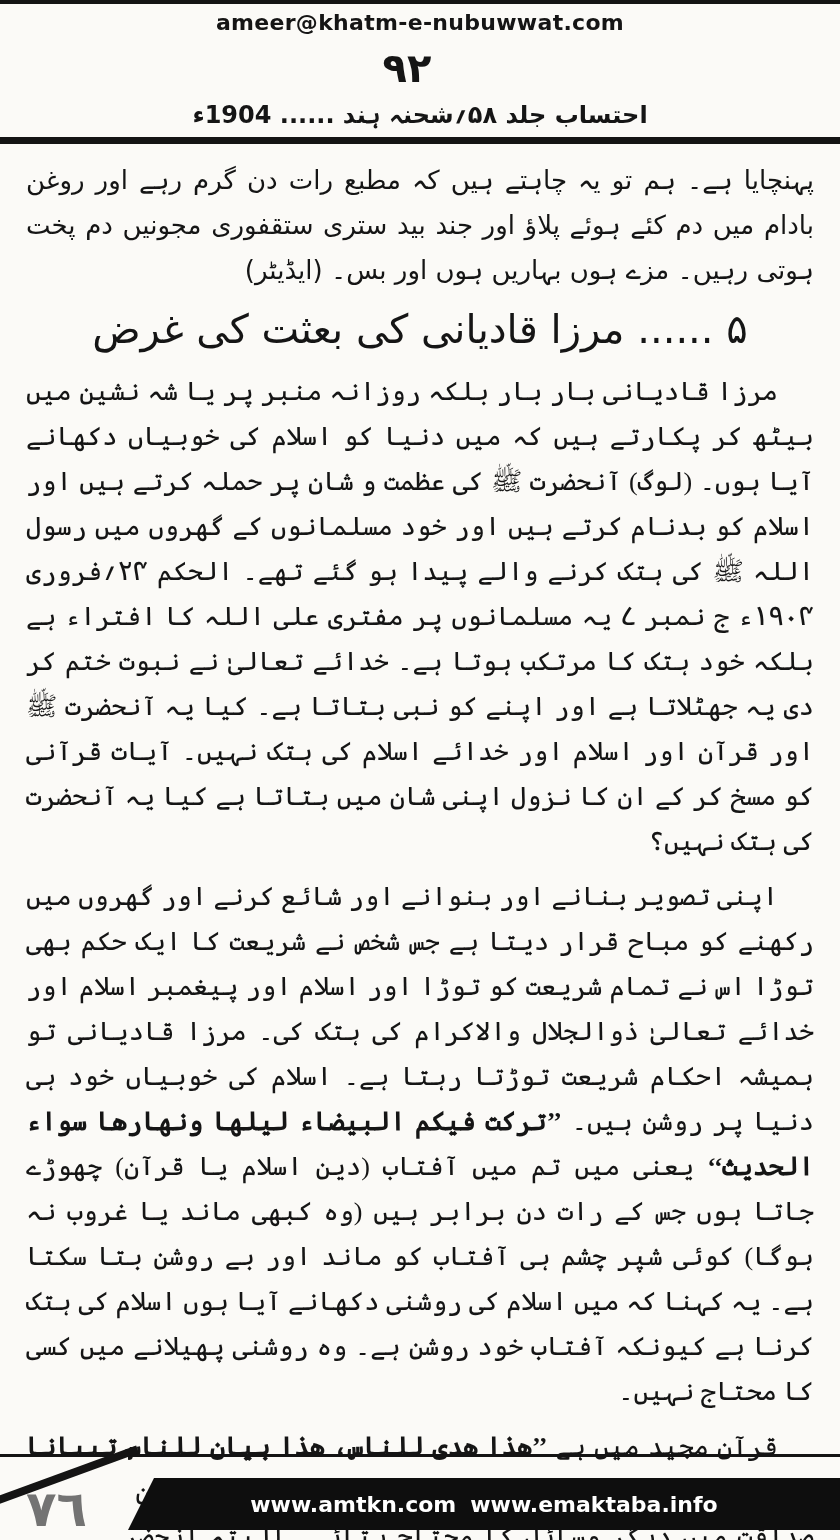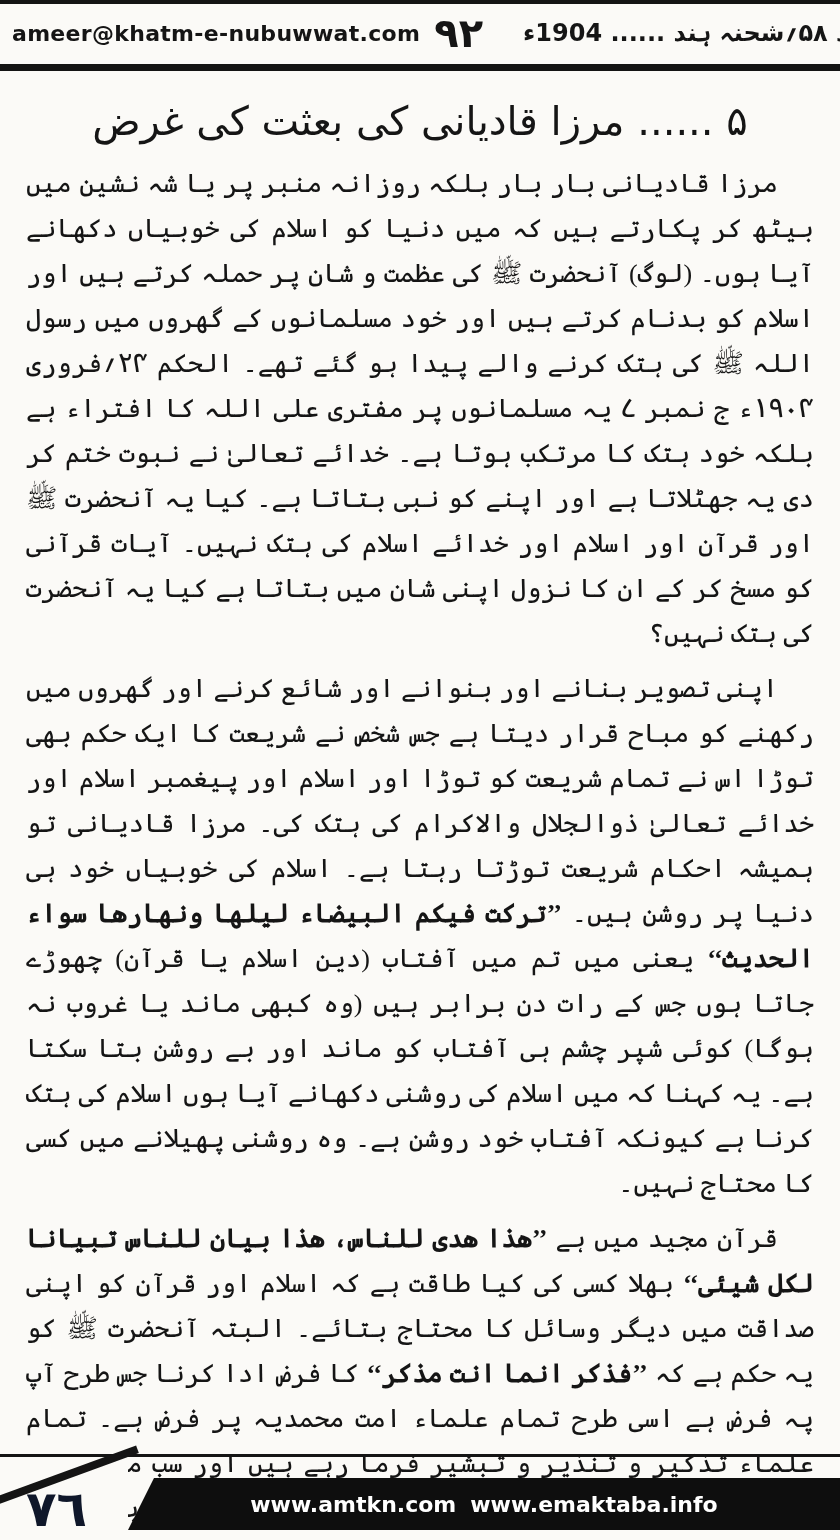--- a/index.html
+++ b/index.html
@@ -18,20 +18,21 @@
 
   
   .header {
     border-top: 4px solid #141414;
     border-bottom: 7px solid #141414;
     padding: 6px 12px 8px 12px;
     display: flex;
     align-items: center;
     justify-content: space-between;
     gap: 10px;
+    flex-direction: column;
   }
   .header-email {
     font-size: 22px;
     font-weight: bold;
     letter-spacing: 0.3px;
     direction: ltr;
     white-space: nowrap;
   }
   .header-pagenum {
     font-size: 40px;
@@ -110,21 +111,21 @@
     background: #141414;
     transform: rotate(-20deg);
   }
   .corner-num {
     position: absolute;
     left: 26px;
     bottom: 2px;
     font-size: 50px;
     font-weight: bold;
     direction: rtl;
-    color: #0f172a;
+    color: #737373;
   }
   .footer-bar {
     flex: 1;
     height: 52px;
     margin-bottom: 10px;
     background: #0e0e0e;
     color: #ffffff;
     display: flex;
     align-items: center;
     justify-content: center;
@@ -142,20 +143,21 @@
 <div class="page">
 
   <div class="header">
     <span class="header-email">ameer@khatm-e-nubuwwat.com</span>
     <span class="header-pagenum">٩٢</span>
     <span class="header-title">احتساب جلد ۵۸؍شحنہ ہند ...... 1904ء</span>
   </div>
 
   <div class="body-area">
 
+    <p class="para">پہنچایا ہے۔ ہم تو یہ چاہتے ہیں کہ مطبع رات دن گرم رہے اور روغن بادام میں دم کئے ہوئے پلاؤ اور جند بید ستری ستقفوری مجونیں دم پخت ہوتی رہیں۔ مزے ہوں بہاریں ہوں اور بس۔ (ایڈیٹر)</p>
 
     <h1 class="section-heading">۵ ...... مرزا قادیانی کی بعثت کی غرض</h1>
 
 
     <p class="para indent">مرزا قادیانی بار بار بلکہ روزانہ منبر پر یا شہ نشین میں بیٹھ کر پکارتے ہیں کہ میں دنیا کو اسلام کی خوبیاں دکھانے آیا ہوں۔ (لوگ) آنحضرت ﷺ کی عظمت و شان پر حملہ کرتے ہیں اور اسلام کو بدنام کرتے ہیں اور خود مسلمانوں کے گھروں میں رسول اللہ ﷺ کی ہتک کرنے والے پیدا ہو گئے تھے۔ الحکم ۲۴؍فروری ۱۹۰۴ء ج نمبر ۷ یہ مسلمانوں پر مفتری علی اللہ کا افتراء ہے بلکہ خود ہتک کا مرتکب ہوتا ہے۔ خدائے تعالیٰ نے نبوت ختم کر دی یہ جھٹلاتا ہے اور اپنے کو نبی بتاتا ہے۔ کیا یہ آنحضرت ﷺ اور قرآن اور اسلام اور خدائے اسلام کی ہتک نہیں۔ آیات قرآنی کو مسخ کر کے ان کا نزول اپنی شان میں بتاتا ہے کیا یہ آنحضرت کی ہتک نہیں؟</p>
 
     <p class="para indent"><span>اپنی تصویر بنانے اور بنوانے اور شائع کرنے اور گھروں میں رکھنے کو مباح قرار دیتا ہے جس شخص نے شریعت کا ایک حکم بھی توڑا اس نے تمام شریعت کو توڑا اور اسلام اور پیغمبر اسلام اور خدائے تعالیٰ ذوالجلال والاکرام کی ہتک کی۔ مرزا قادیانی تو ہمیشہ احکام شریعت توڑتا رہتا ہے۔ اسلام کی خوبیاں خود ہی دنیا پر روشن ہیں۔ </span><span class="quote-bold">’’ترکت فیکم البیضاء لیلها ونهارها سواء الحدیث‘‘</span><span> یعنی میں تم میں آفتاب (دین اسلام یا قرآن) چھوڑے جاتا ہوں جس کے رات دن برابر ہیں (وہ کبھی ماند یا غروب نہ ہوگا) کوئی شپر چشم ہی آفتاب کو ماند اور بے روشن بتا سکتا ہے۔ یہ کہنا کہ میں اسلام کی روشنی دکھانے آیا ہوں اسلام کی ہتک کرنا ہے کیونکہ آفتاب خود روشن ہے۔ وہ روشنی پھیلانے میں کسی کا محتاج نہیں۔</span></p>
 
     <p class="para indent"><span>قرآن مجید میں ہے </span><span class="quote-bold">’’هذا هدی للناس، هذا بیان للناس تبیانا لکل شیئی‘‘</span><span> بھلا کسی کی کیا طاقت ہے کہ اسلام اور قرآن کو اپنی صداقت میں دیگر وسائل کا محتاج بتائے۔ البتہ آنحضرت ﷺ کو یہ حکم ہے کہ </span><span class="quote-bold">’’فذکر انما انت مذکر‘‘</span><span> کا فرض ادا کرنا جس طرح آپ پہ فرض ہے اسی طرح تمام علماء امت محمدیہ پر فرض ہے۔ تمام علماء تذکیر و تنذیر و تبشیر فرما رہے ہیں اور سب مجدد ہیں مگر آج تک اپنے کو نبی اور خاتم الخلفاء کسی نے نہیں بتایا نہ بعد ختم نبوت</span></p>
 

